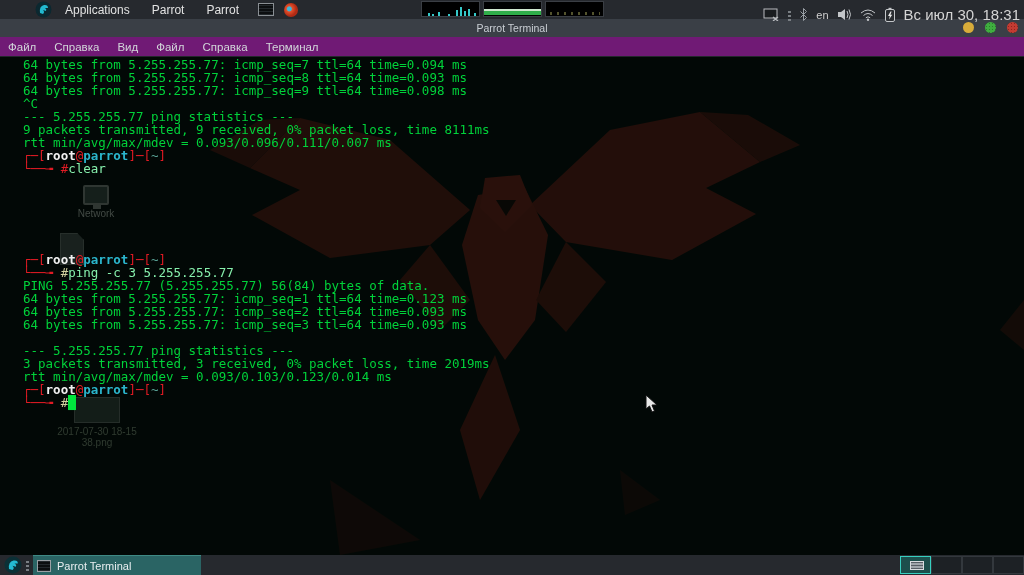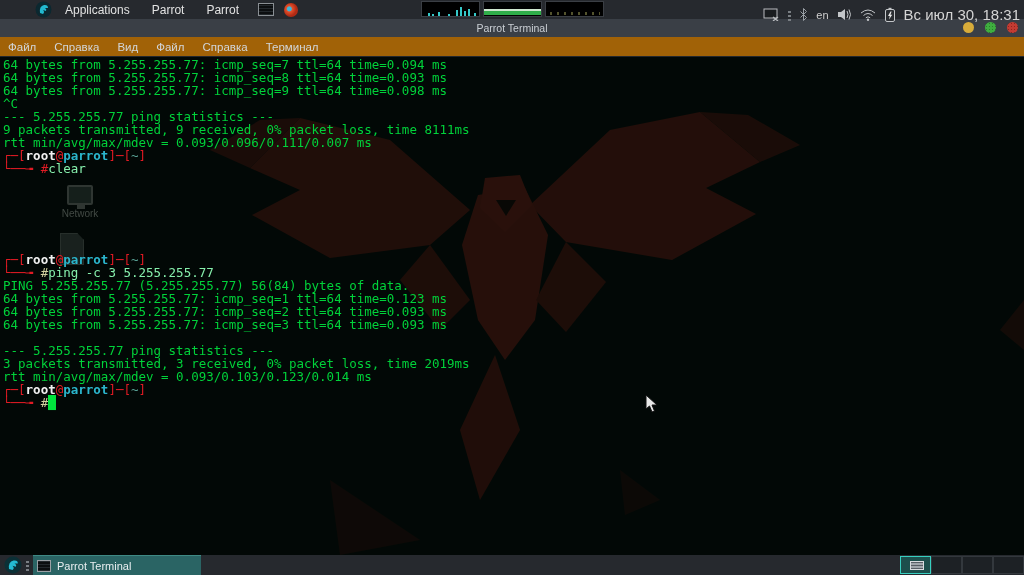--- a/index.html
+++ b/index.html
@@ -18,34 +18,34 @@
     background:#3a3f46; display:flex; align-items:center; justify-content:center;
   }
   .term-title { font-size:10.5px; color:#c9ced4; }
   .win-buttons { position:absolute; right:6px; top:3px; display:flex; gap:11px; }
   .win-btn { width:11px; height:11px; border-radius:50%; }
   .btn-min { background:#d8ac3a; }
   .btn-max { background:#3fae3f; background-image:radial-gradient(#2a7d2a 1px, transparent 1px); background-size:3px 3px; }
   .btn-close { background:#c33b32; background-image:radial-gradient(#8f241e 1px, transparent 1px); background-size:3px 3px; }
   .term-menubar {
     position:absolute; left:0; top:18px; width:100%; height:20px;
-    background:#a16207; display:flex; align-items:center; padding-left:8px; gap:18px;
+    background:#701a75; display:flex; align-items:center; padding-left:8px; gap:18px;
     border-bottom:1px solid #23272c;
   }
   .menu-item { font-size:11.5px; color:#d2d6da; cursor:default; }
   .term-body {
     position:absolute; left:0; top:38px; width:100%; height:498px;
     background:rgba(3,9,6,0.78); overflow:hidden;
   }
   .term-text {
     position:absolute; left:3px; top:1px;
     font-family:"DejaVu Sans Mono","Liberation Mono",monospace;
     font-size:12.5px; line-height:13px; white-space:pre;
   }
-  .tline { height:13px; }
+  .tline { height:13px;margin-left:20px; }
   .seg-g { color:#00d23a; }
   .seg-r { color:#e01b24; }
   .seg-w { color:#f0f0f0; font-weight:bold; }
   .seg-c { color:#2bb5cc; font-weight:bold; }
   .seg-t { color:#86efac; }
   .seg-y { color:#d2d2a0; }
   .seg-d { color:#58a094; }
   .seg-k { color:#00e53d; background:#00e53d; }
   
   .desk-icon { position:absolute; opacity:0.42; text-align:center; color:#97a097; font-size:10px; }
@@ -142,26 +142,33 @@
   <div class="term-menubar">
     <span class="menu-item">Файл</span>
     <span class="menu-item">Справка</span>
     <span class="menu-item">Вид</span>
     <span class="menu-item">Файл</span>
     <span class="menu-item">Справка</span>
     <span class="menu-item">Терминал</span>
   </div>
   <div class="term-body">
 
-    <div class="desk-icon" style="left:48px; top:128px; width:64px;">
+    <div class="desk-icon" style="left:64px; top:128px; width:64px;">
       <div class="glyph icon-net-glyph"></div>
       <div>Network</div>
     </div>
     <div class="desk-icon" style="left:52px; top:176px; width:40px;">
       <div class="glyph icon-doc-glyph"></div>
+    </div>
+    <div class="desk-icon" style="left:52px; top:340px; width:90px;">
+      <div class="glyph icon-img-glyph"></div>
+      <div class="desk-label-2l">
+        <div>2017-07-30 18-15</div>
+        <div>38.png</div>
+      </div>
     </div>
 
     <div class="term-text" id="term-text"><div class="tline"><span class="seg-g">64 bytes from 5.255.255.77: icmp_seq=7 ttl=64 time=0.094 ms</span></div><div class="tline"><span class="seg-g">64 bytes from 5.255.255.77: icmp_seq=8 ttl=64 time=0.093 ms</span></div><div class="tline"><span class="seg-g">64 bytes from 5.255.255.77: icmp_seq=9 ttl=64 time=0.098 ms</span></div><div class="tline"><span class="seg-g">^C</span></div><div class="tline"><span class="seg-g">--- 5.255.255.77 ping statistics ---</span></div><div class="tline"><span class="seg-g">9 packets transmitted, 9 received, 0% packet loss, time 8111ms</span></div><div class="tline"><span class="seg-g">rtt min/avg/max/mdev = 0.093/0.096/0.111/0.007 ms</span></div><div class="tline"><span class="seg-r">┌─[</span><span class="seg-w">root</span><span class="seg-r">@</span><span class="seg-c">parrot</span><span class="seg-r">]─[</span><span class="seg-d">~</span><span class="seg-r">]</span></div><div class="tline"><span class="seg-r">└──╼ </span><span class="seg-r">#</span><span class="seg-t">clear</span></div><div class="tline">&nbsp;</div><div class="tline">&nbsp;</div><div class="tline">&nbsp;</div><div class="tline">&nbsp;</div><div class="tline">&nbsp;</div><div class="tline">&nbsp;</div><div class="tline"><span class="seg-r">┌─[</span><span class="seg-w">root</span><span class="seg-r">@</span><span class="seg-c">parrot</span><span class="seg-r">]─[</span><span class="seg-d">~</span><span class="seg-r">]</span></div><div class="tline"><span class="seg-r">└──╼ </span><span class="seg-y">#</span><span class="seg-t">ping -c 3 5.255.255.77</span></div><div class="tline"><span class="seg-g">PING 5.255.255.77 (5.255.255.77) 56(84) bytes of data.</span></div><div class="tline"><span class="seg-g">64 bytes from 5.255.255.77: icmp_seq=1 ttl=64 time=0.123 ms</span></div><div class="tline"><span class="seg-g">64 bytes from 5.255.255.77: icmp_seq=2 ttl=64 time=0.093 ms</span></div><div class="tline"><span class="seg-g">64 bytes from 5.255.255.77: icmp_seq=3 ttl=64 time=0.093 ms</span></div><div class="tline">&nbsp;</div><div class="tline"><span class="seg-g">--- 5.255.255.77 ping statistics ---</span></div><div class="tline"><span class="seg-g">3 packets transmitted, 3 received, 0% packet loss, time 2019ms</span></div><div class="tline"><span class="seg-g">rtt min/avg/max/mdev = 0.093/0.103/0.123/0.014 ms</span></div><div class="tline"><span class="seg-r">┌─[</span><span class="seg-w">root</span><span class="seg-r">@</span><span class="seg-c">parrot</span><span class="seg-r">]─[</span><span class="seg-d">~</span><span class="seg-r">]</span></div><div class="tline"><span class="seg-r">└──╼ </span><span class="seg-y">#</span><span class="seg-k">█</span></div></div>
   </div>
 </div>
 
 <div class="top-panel">
   <div class="panel-left">
     <svg width="17" height="17">
       <circle cx="8.5" cy="8.5" r="8" fill="#0b2830"></circle>

